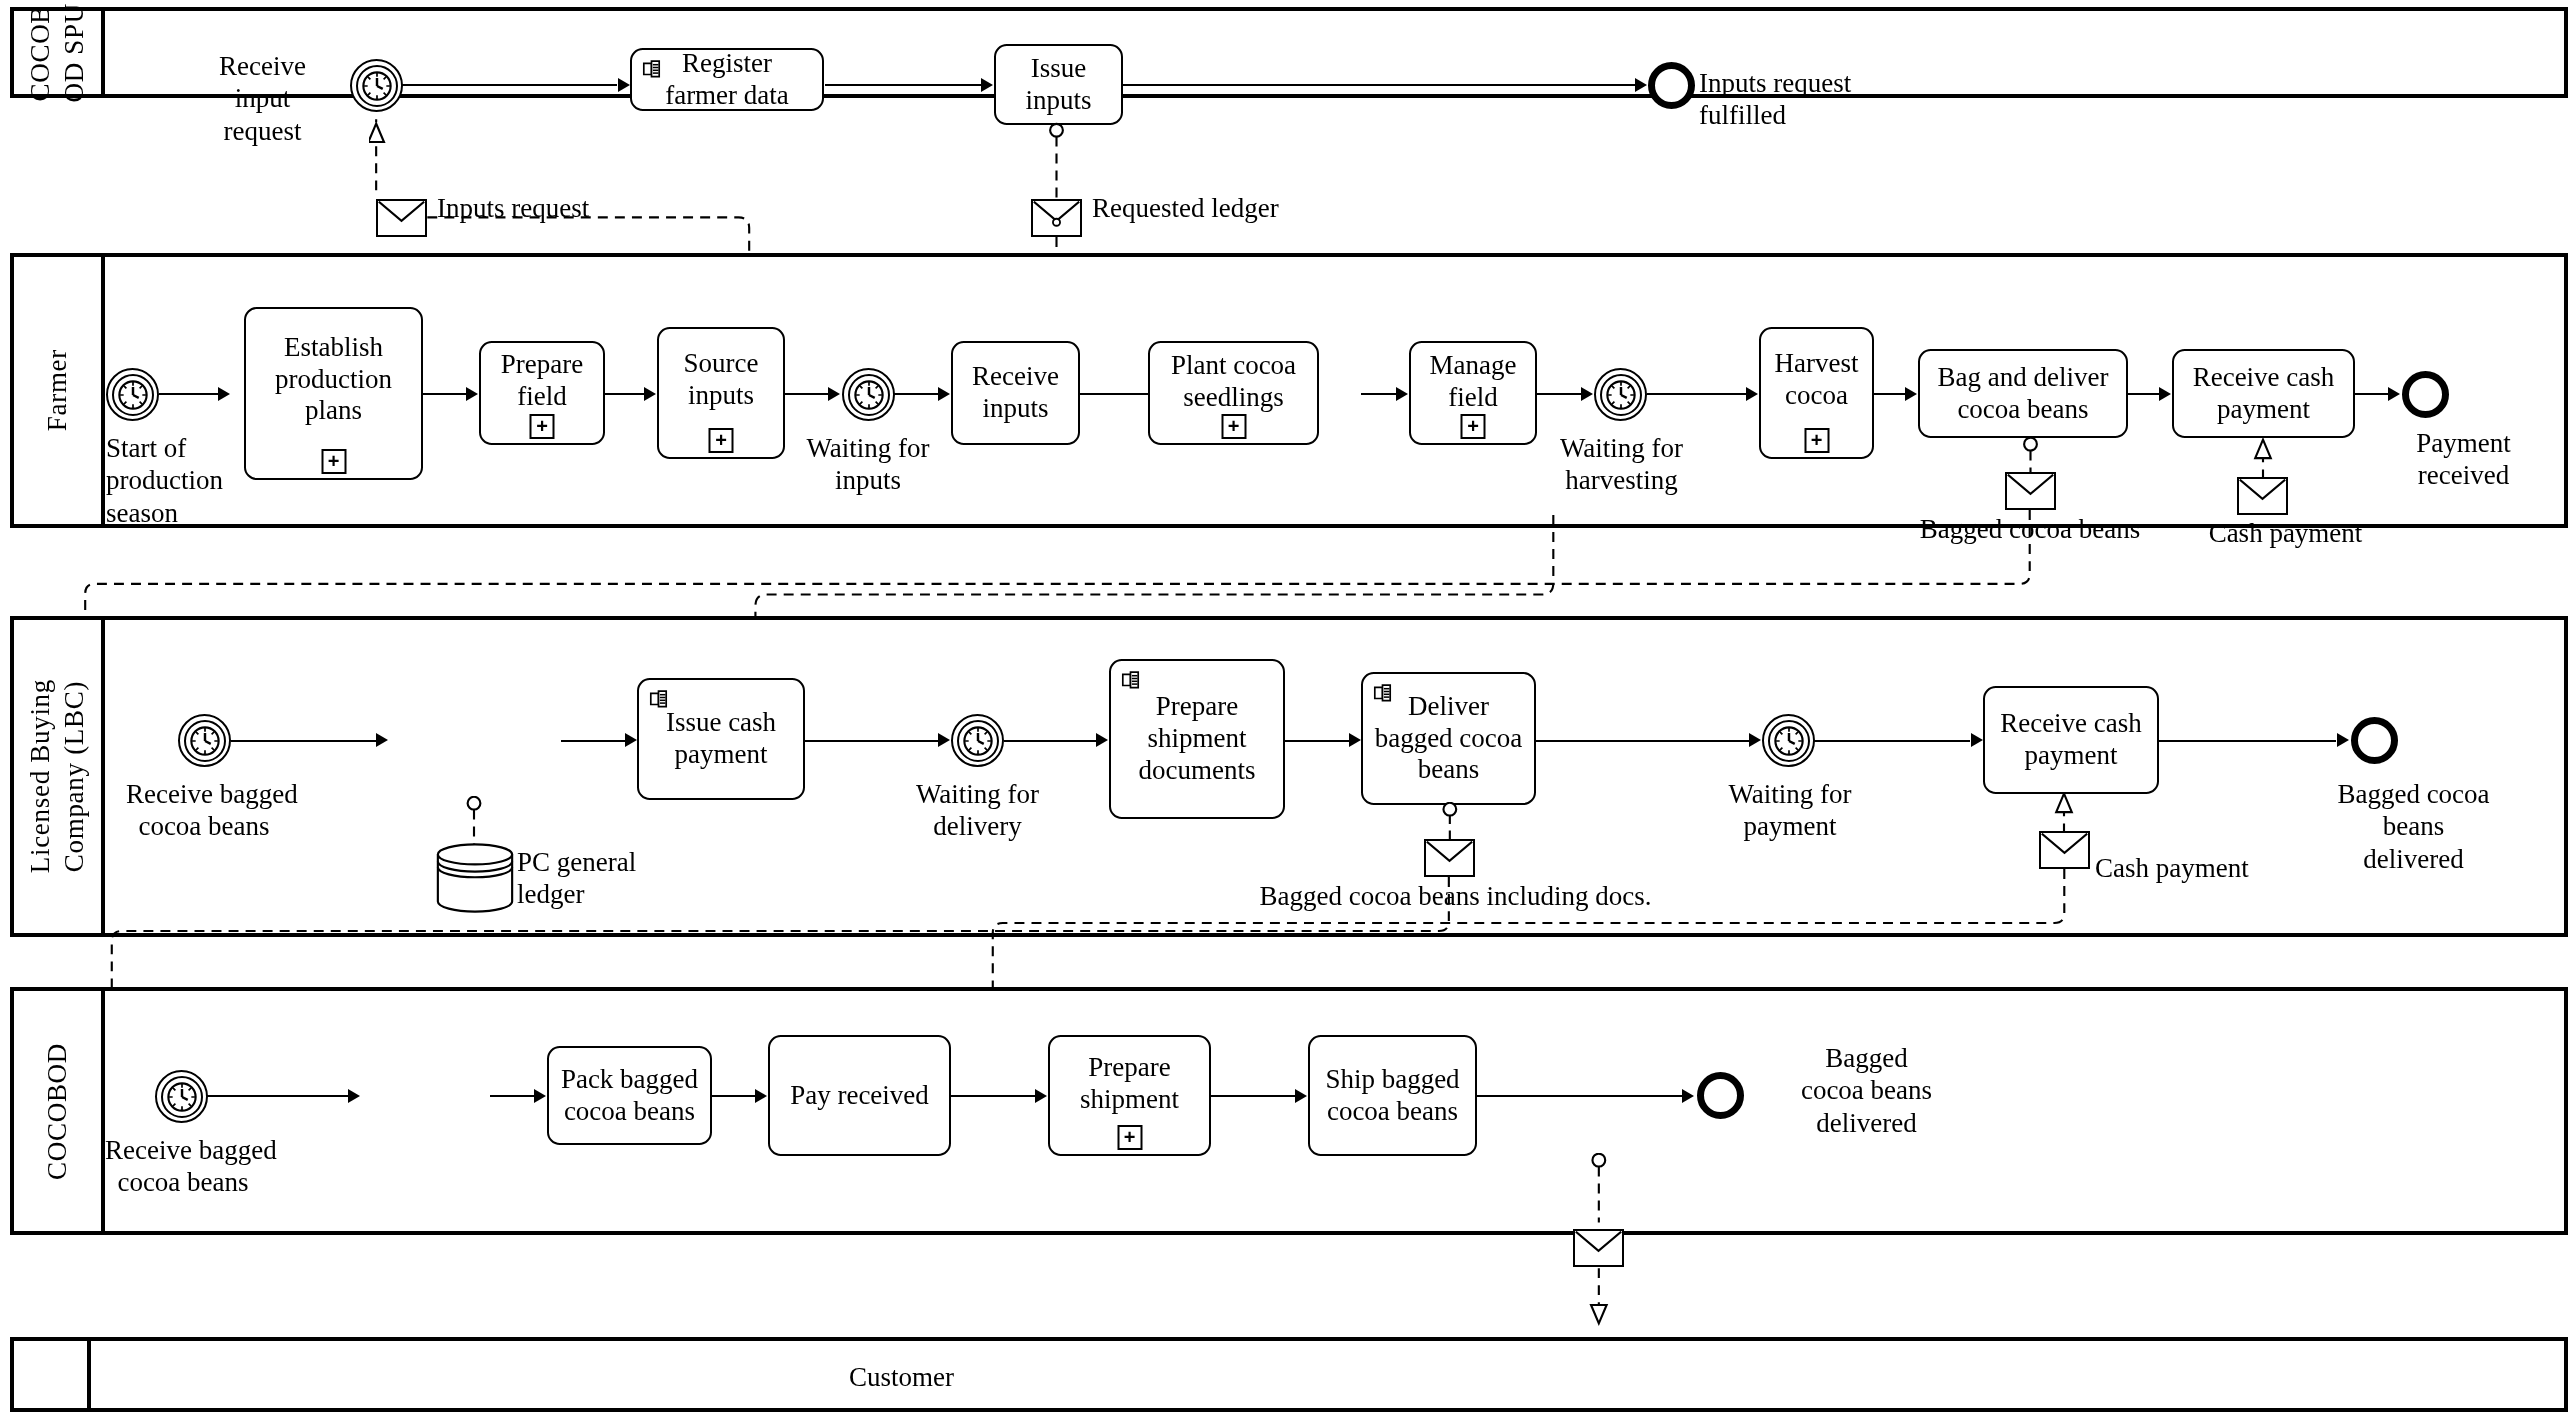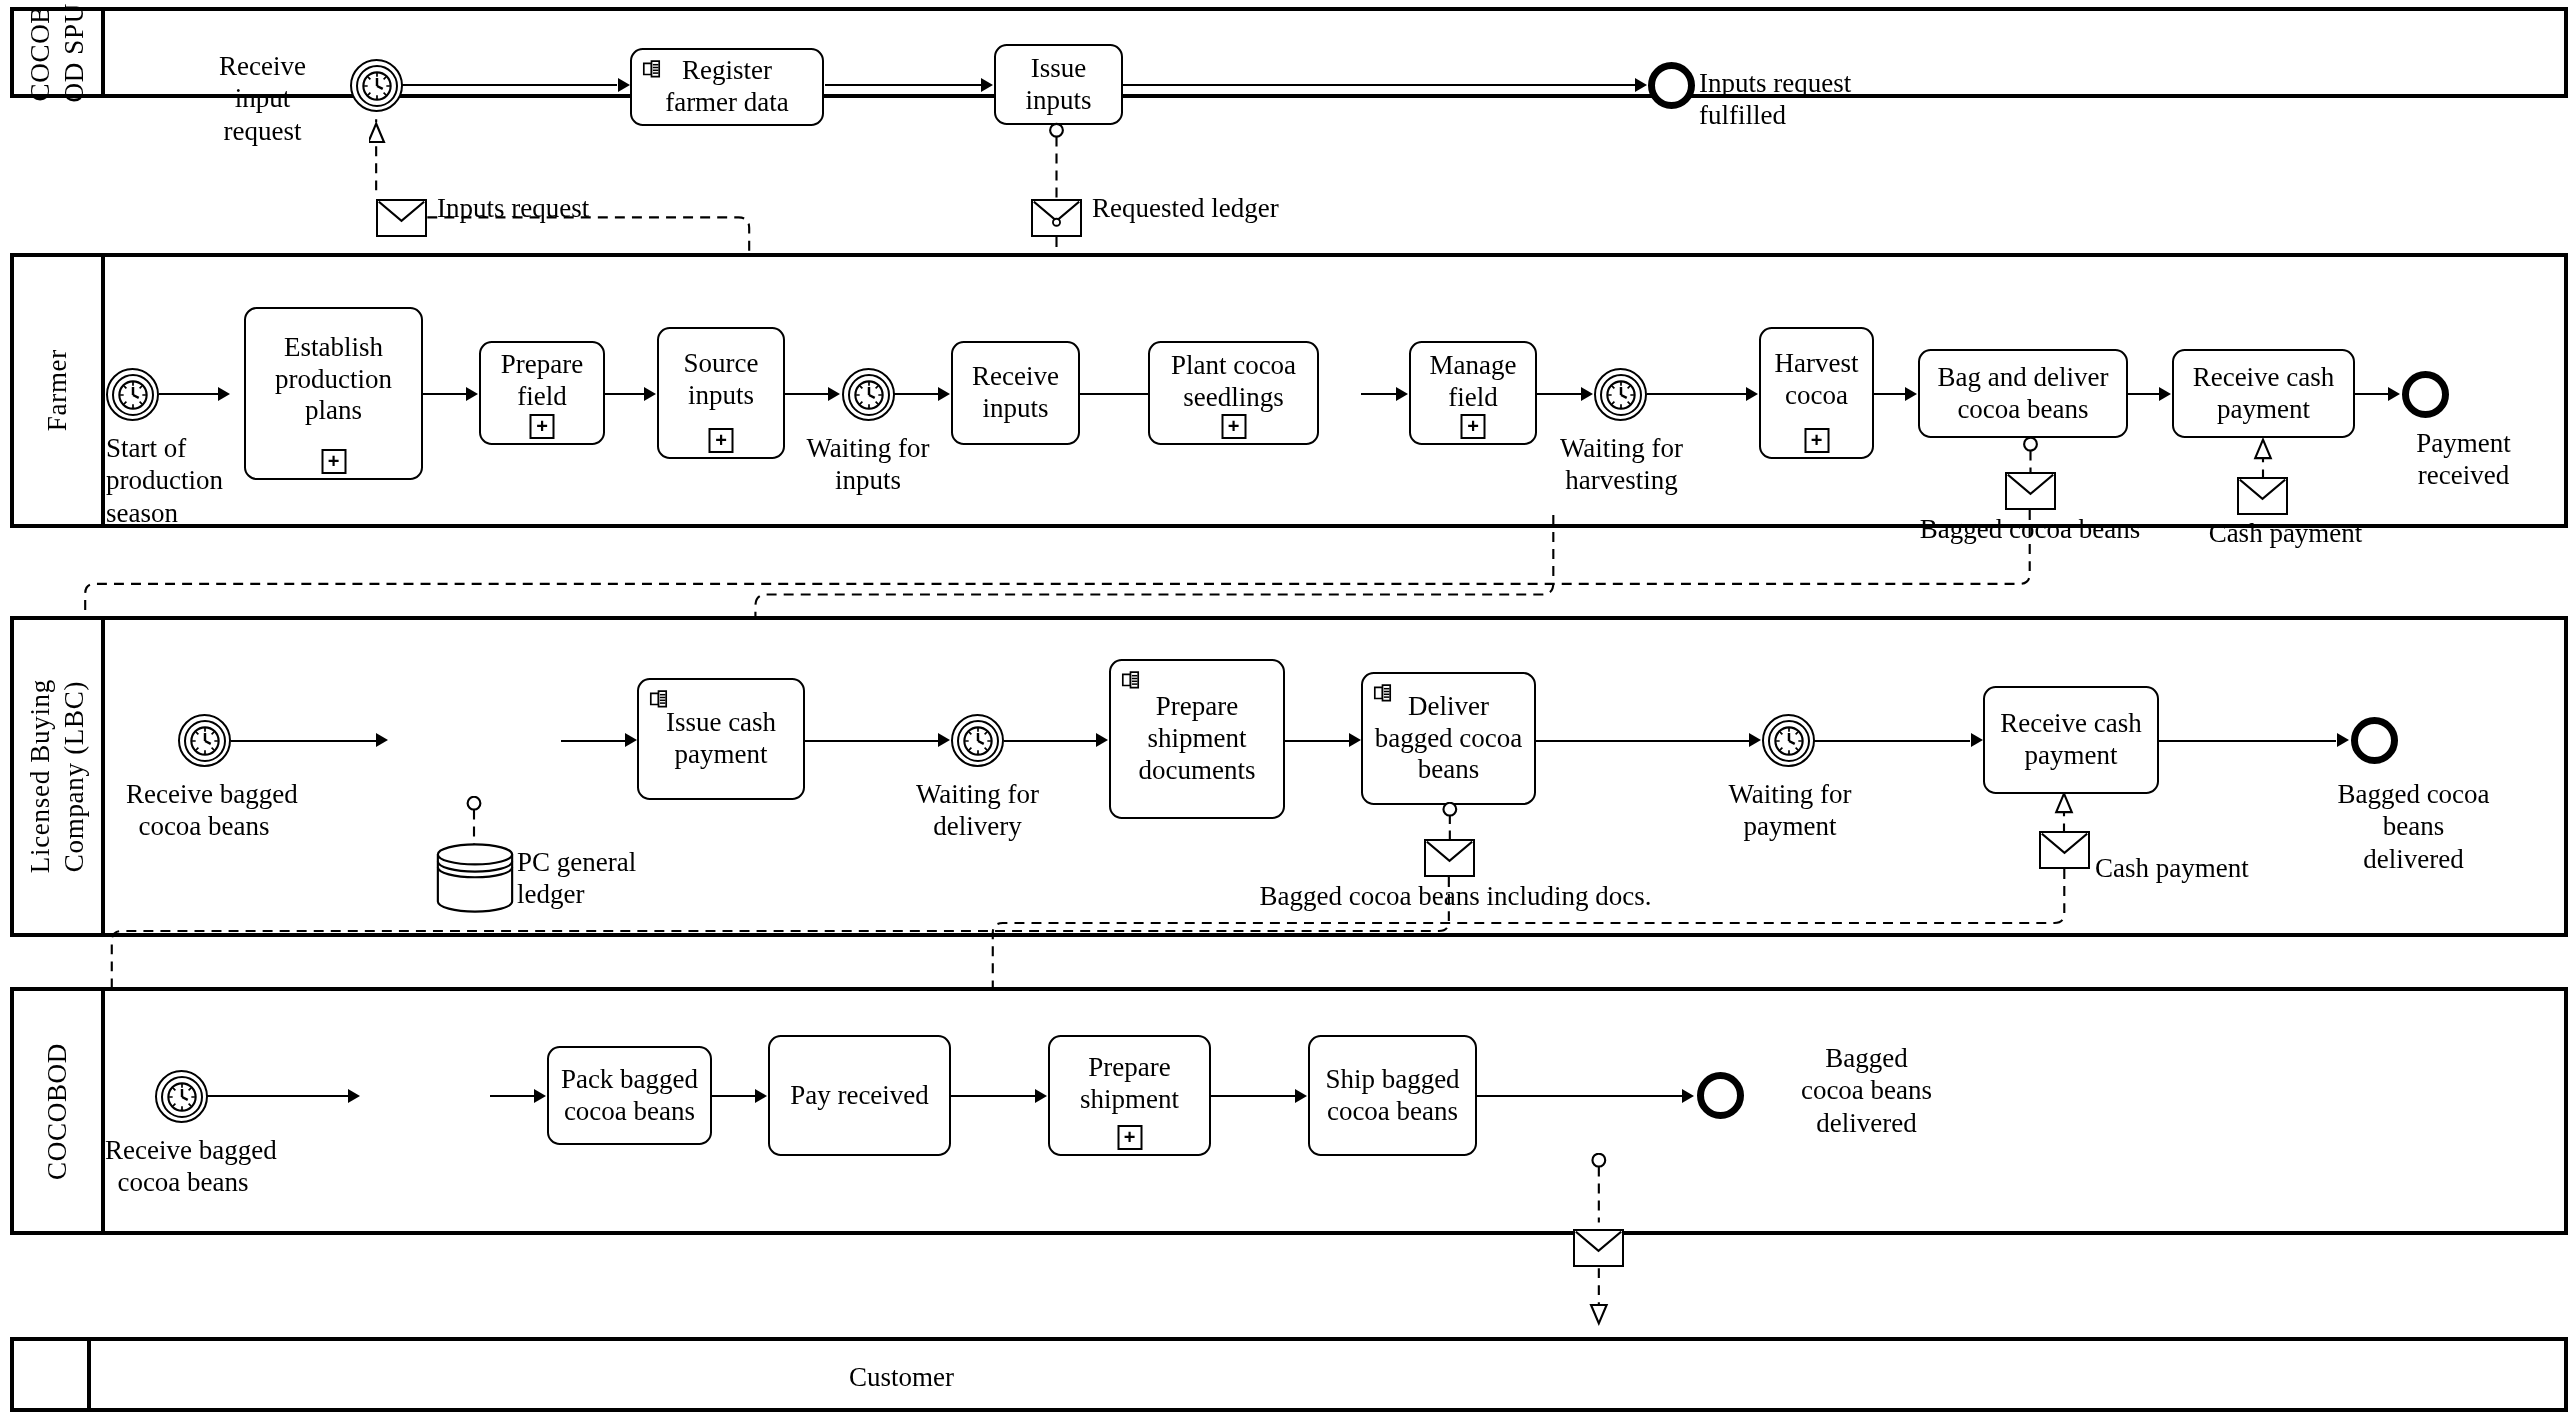--- a/index.html
+++ b/index.html
@@ -77,21 +77,21 @@
           <line x1="13.8" y1="32.2" x2="10.3" y2="35.7"></line>
       </g>
       <line x1="23" y1="23" x2="23" y2="12" stroke="#000" stroke-width="3.4"></line>
       <line x1="23" y1="23" x2="31" y2="27" stroke="#000" stroke-width="3.4"></line>
     </svg>
   </div>
 
   <div class="sf" style="left:402px;top:84px;width:215px;"></div>
   <div class="sf-head" style="left:618px;top:78px;"></div>
 
-  <div class="task" style="left:630px;top:48px;width:194px;height:78px;">
+  <div class="task" style="left:630px;top:48px;width:194px;height:63px;">
     <svg class="manual-icon" viewBox="0 0 30 30">
       <path d="M4 9 h11 v16 h-11 z" fill="#fff" stroke="#000" stroke-width="2.4"></path>
       <path d="M15 6 h11 v22 h-11 z" fill="#fff" stroke="#000" stroke-width="2.4"></path>
       <g stroke="#000" stroke-width="2.2">
         <line x1="17" y1="11" x2="25" y2="11"></line>
           <line x1="17" y1="15" x2="25" y2="15"></line>
         <line x1="17" y1="19" x2="25" y2="19"></line>
           <line x1="17" y1="23" x2="25" y2="23"></line>
       </g>
     </svg>

